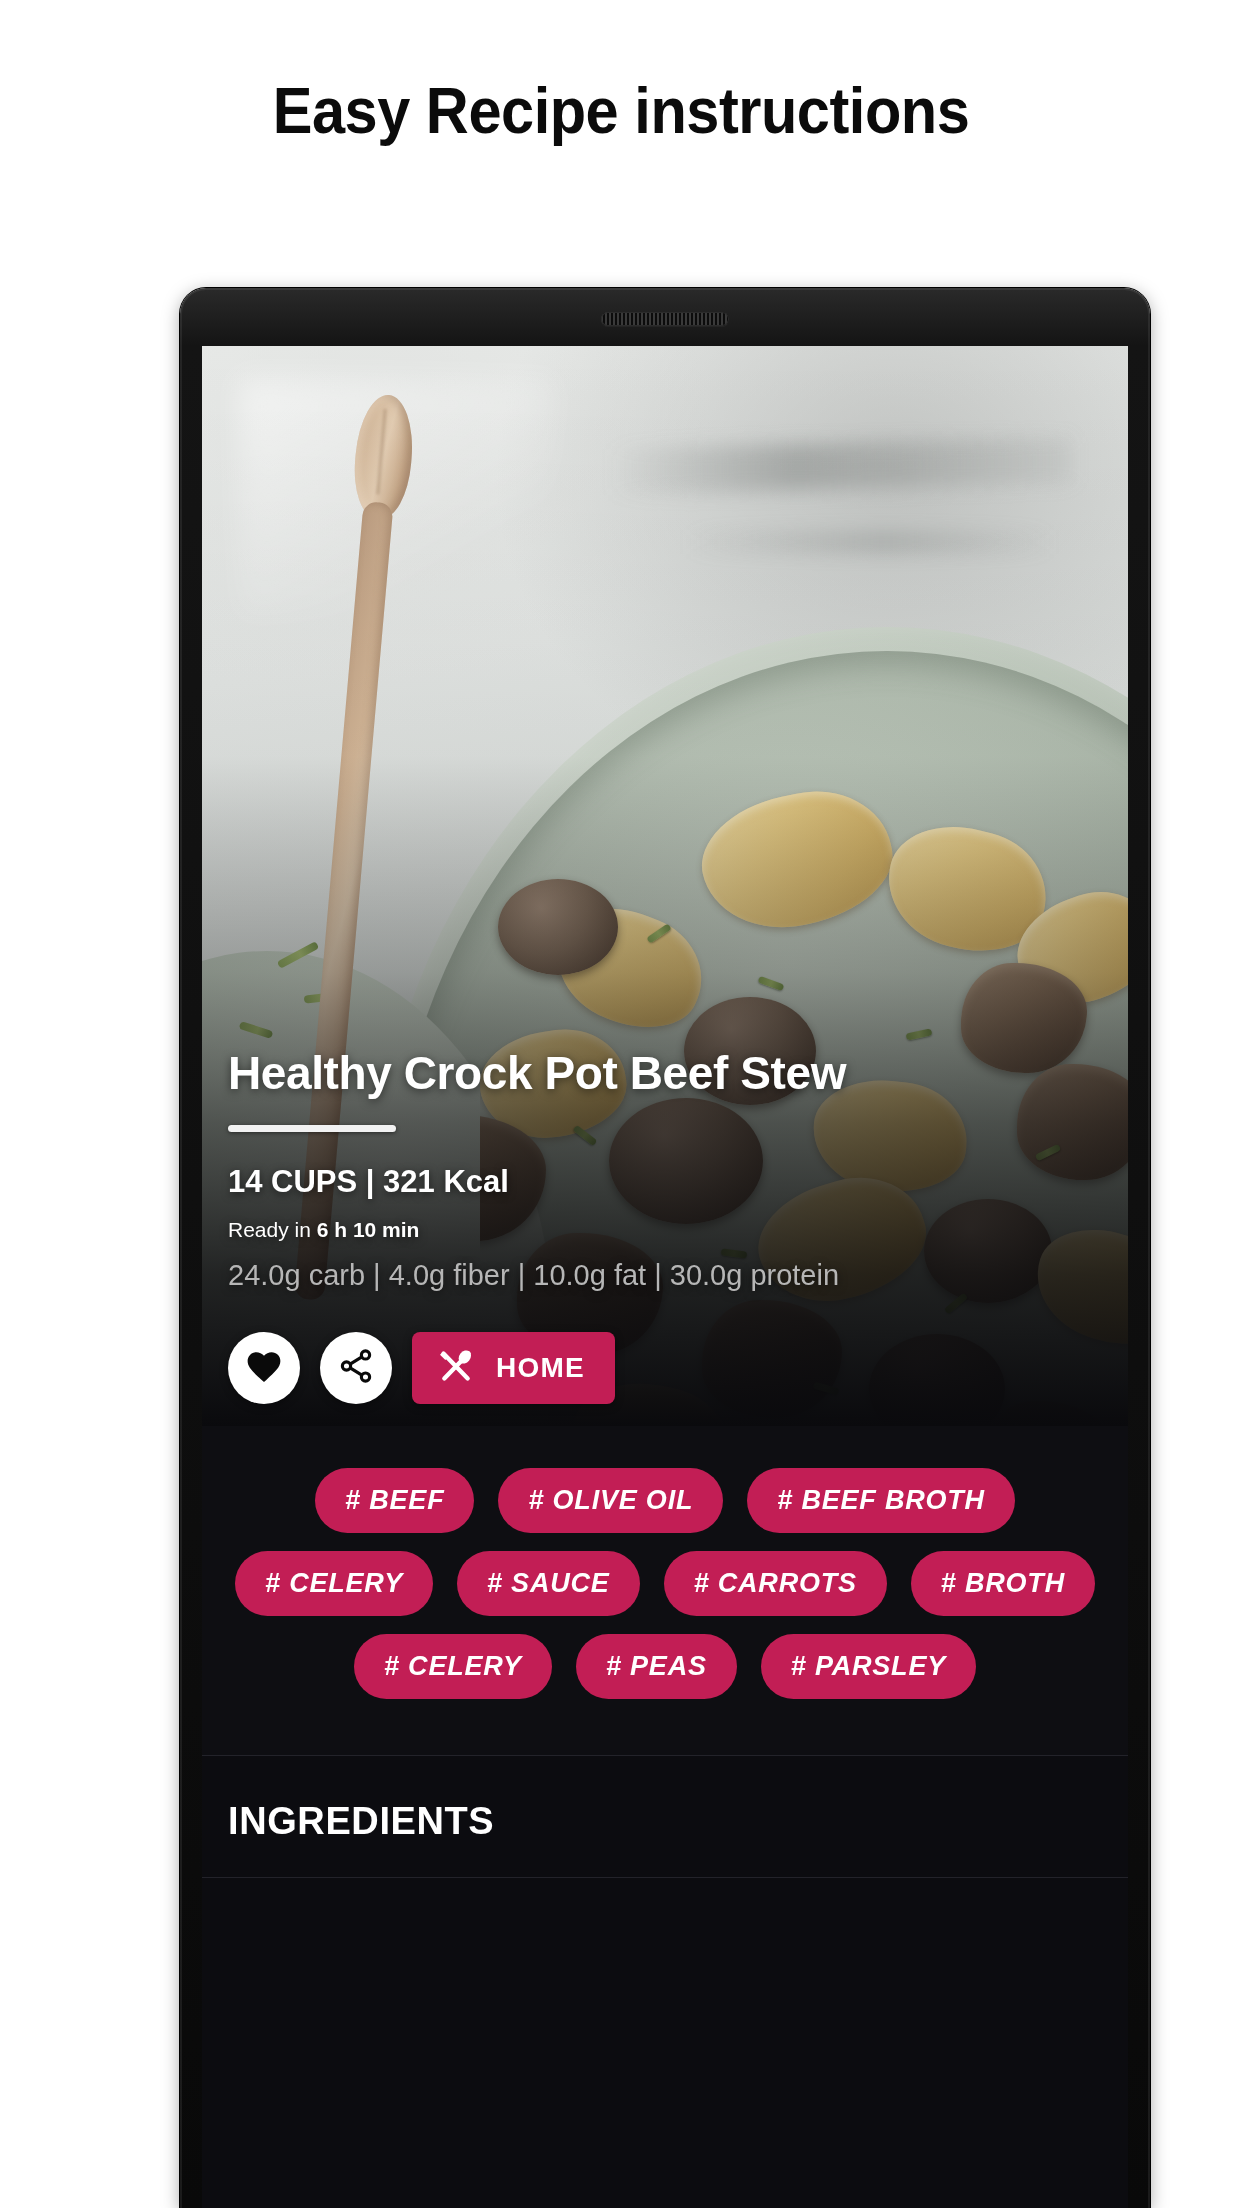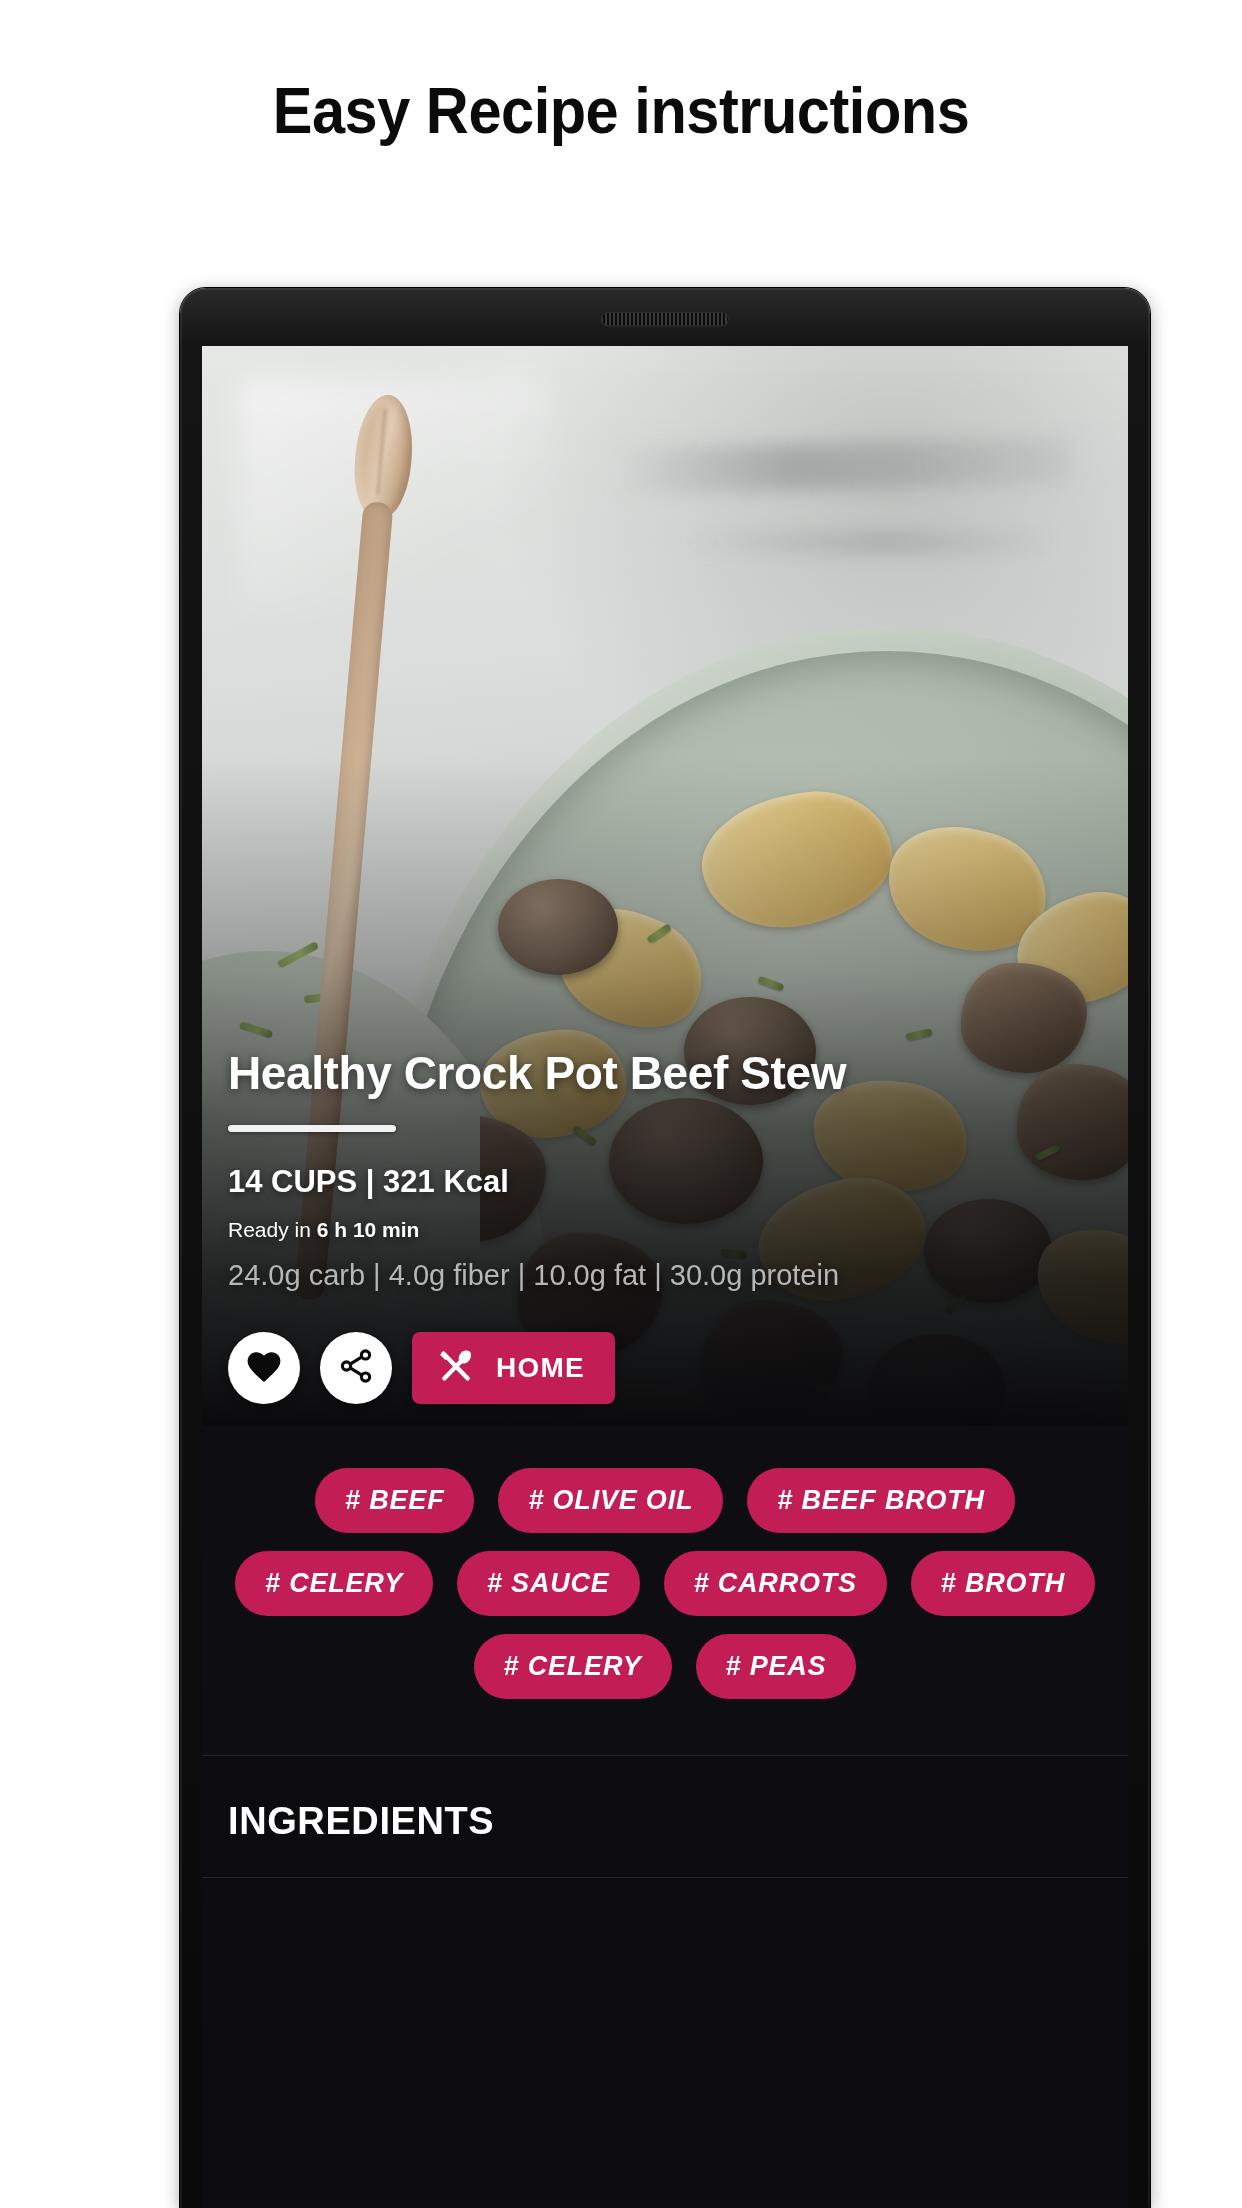--- a/index.html
+++ b/index.html
@@ -506,20 +506,21 @@
         </div>
         <div class="tag-row">
           <div class="tag-pill"># CELERY</div>
           <div class="tag-pill"># SAUCE</div>
           <div class="tag-pill"># CARROTS</div>
           <div class="tag-pill"># BROTH</div>
         </div>
         <div class="tag-row">
           <div class="tag-pill"># CELERY</div>
           <div class="tag-pill"># PEAS</div>
+          <div class="tag-pill"># PARSLEY</div>
         </div>
       </div>
 
       <div class="section-divider"></div>
 
       <div class="ingredients-section">
         <div class="section-title">INGREDIENTS</div>
       </div>
 
       <div class="section-divider"></div>

